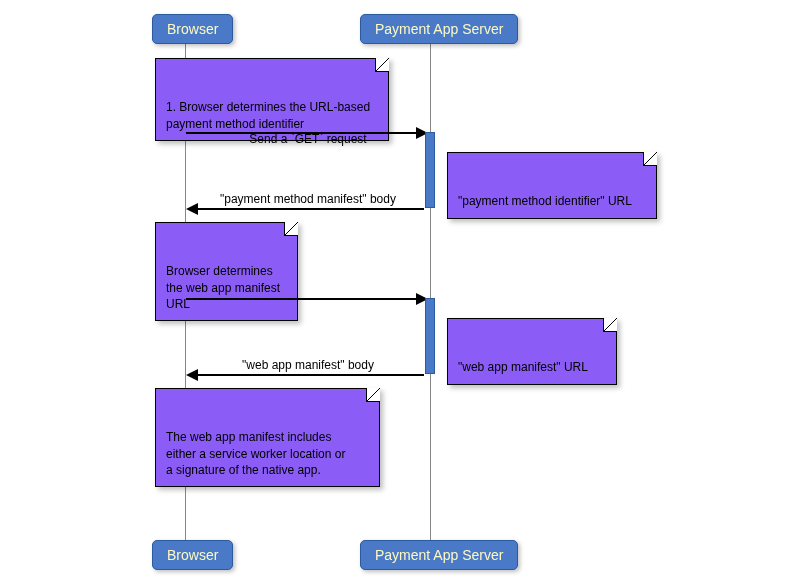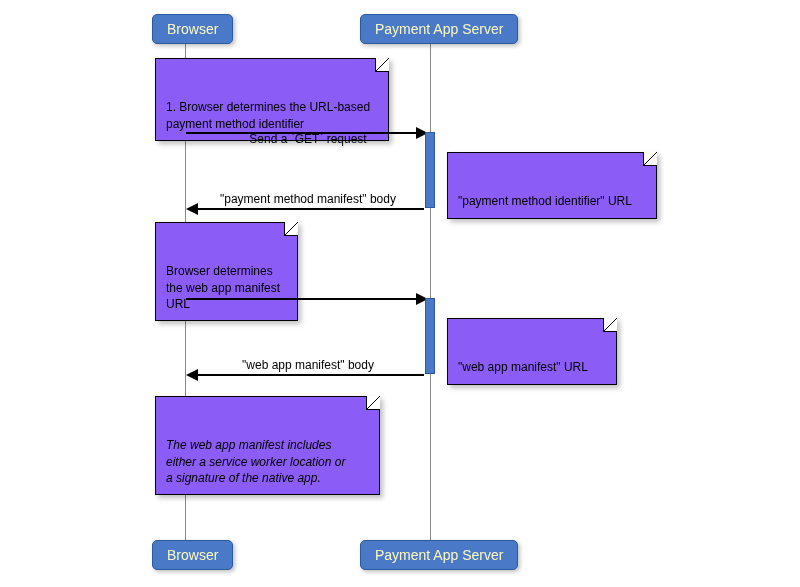--- a/index.html
+++ b/index.html
@@ -133,21 +133,21 @@
     <div class="fold"></div>
     <span>"web app manifest" URL</span>
   </div>
 
   <div class="msg" style="left:186px; top:358px; width:244px;">
     <span>"web app manifest" body</span>
   </div>
   <div class="msg-line" style="left:198px; top:374px; width:226px;"></div>
   <div class="arrow-left" style="left:186px; top:369px;"></div>
 
-  <div class="note" style="left:155px; top:396px; width:225px;font-style:italic;">
+  <div class="note" style="left:155px; top:388px; width:225px;">
     <div class="fold"></div>
     <span>The web app manifest includes
 either a service worker location or
 a signature of the native app.</span>
   </div>
 
   <div class="participant-box" style="left:152px; top:540px;">
     <span>Browser</span>
   </div>
   <div class="participant-box" style="left:360px; top:540px;">

